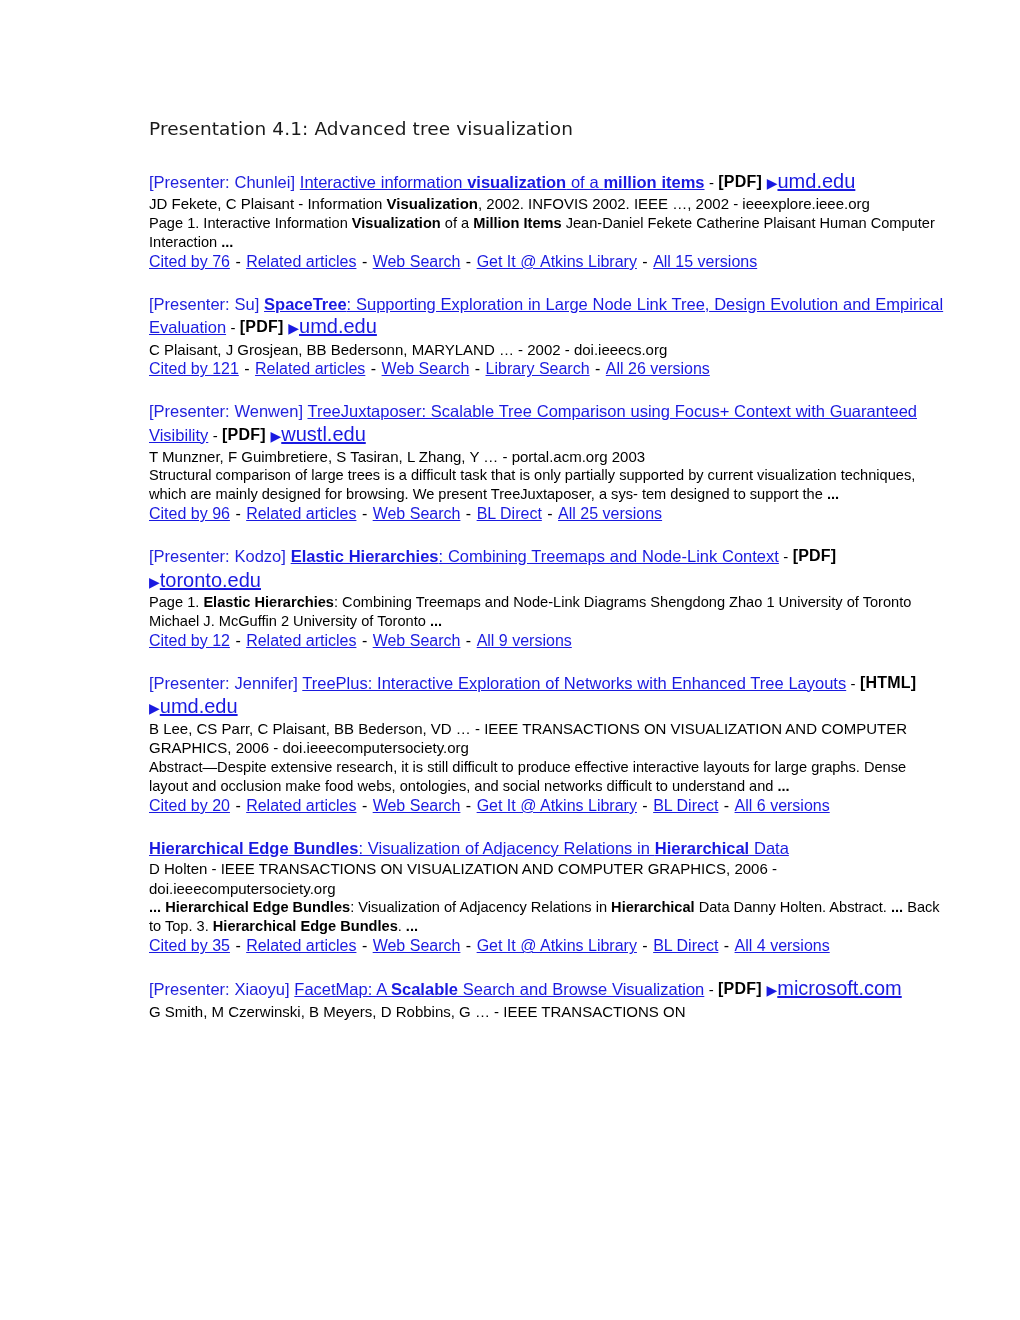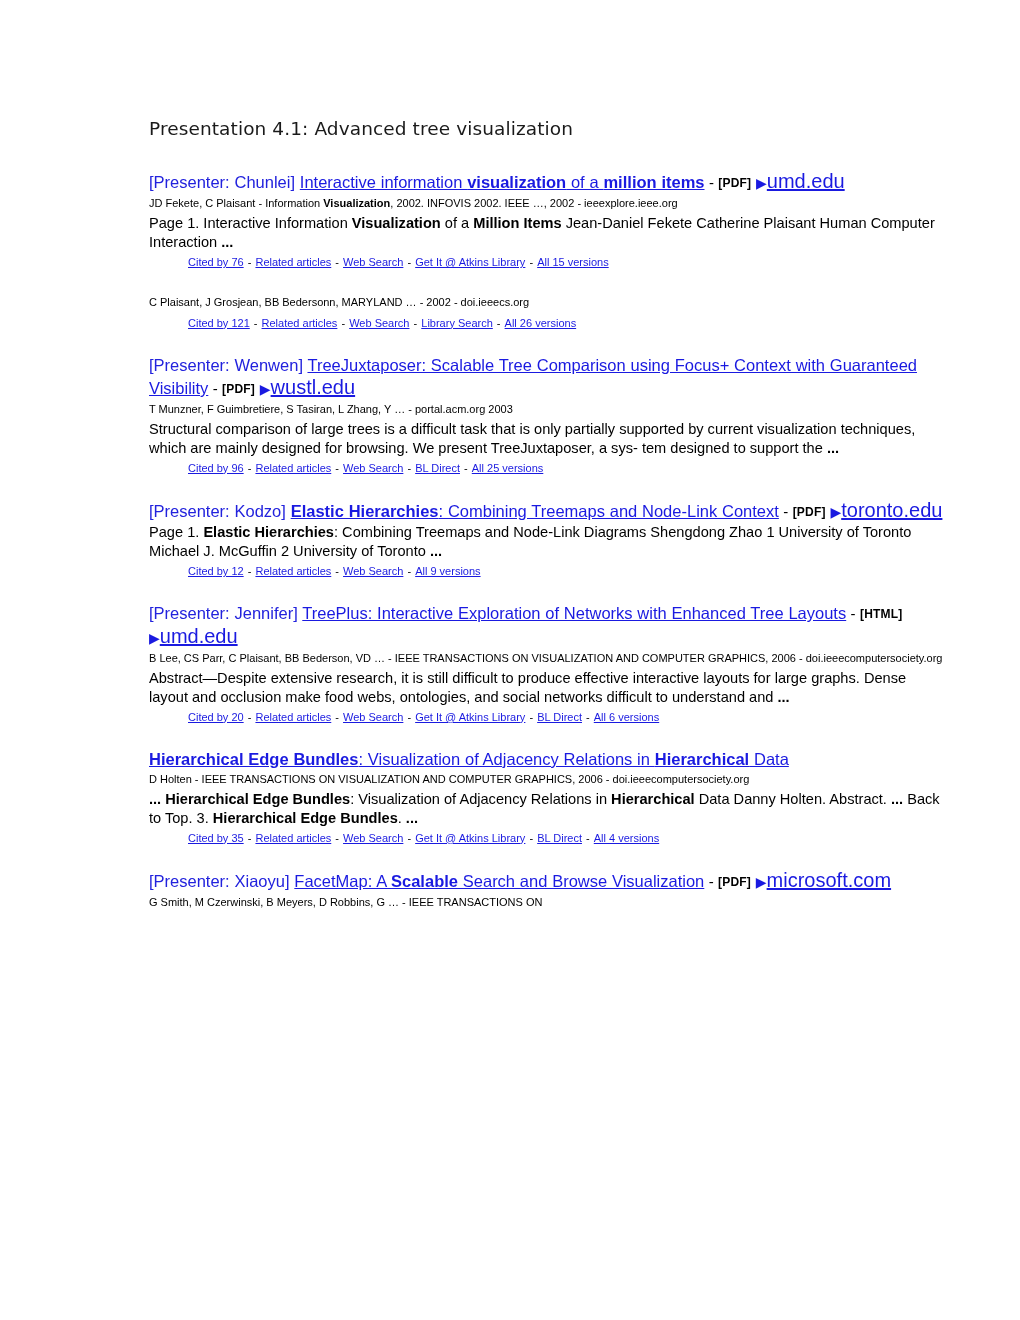--- a/index.html
+++ b/index.html
@@ -48,57 +48,56 @@
   .tlink {
     color: #1a1ae0;
   }
   .tlink b { font-weight: bold; }
   .dash {
     color: #000000;
     text-decoration: none;
     font-size: 15px;
   }
   .tag {
-    font-size: 12px;
+    font-size: 16px;
     font-weight: bold;
     color: #000000;
     letter-spacing: 0.2px;
     vertical-align: 1px;
   }
   .tri {
     color: #1a1ae0;
     font-size: 14px;
     vertical-align: 0.5px;
     letter-spacing: 0;
   }
   .domain-link {
     color: #1a1ae0;
     text-decoration: underline;
     font-size: 20px;
   }
 
   .r-meta {
-    font-size: 11px;
+    font-size: 15px;
     line-height: 19.6px;
     color: #000000;
     margin-top: 0px;
   }
   .r-snippet {
     font-size: 14.6px;
     line-height: 19px;
     color: #000000;
   }
   .r-snippet b, .r-meta b { font-weight: bold; }
 
   .r-footer {
-    font-size: 11px;
+    font-size: 16px;
     line-height: 20px;
     color: #000000;
     margin-top: 0px;
-    margin-left: 39px;
   }
   .flink {
     color: #1a1ae0;
     text-decoration: underline;
   }
   .fsep {
     color: #000000;
     text-decoration: none;
     padding: 0 1px;
   }
@@ -109,20 +108,21 @@
 <div class="page">
   <h1 class="doc-heading">Presentation 4.1: Advanced tree visualization</h1>
   <div id="results-container">
       <div class="result">
         <div class="r-title"><span class="presenter">[Presenter: Chunlei] </span><a class="tlink" href="#"><span>Interactive information </span><b>visualization</b><span> of a </span><b>million items</b></a><span class="dash"> - </span><span class="tag">[PDF]</span> <span class="tri">▶</span><a class="domain-link" href="#">umd.edu</a></div>
         <div class="r-meta"><span>JD Fekete, C Plaisant - Information </span><b>Visualization</b><span>, 2002. INFOVIS 2002. IEEE …, 2002 - ieeexplore.ieee.org</span></div>
         <div class="r-snippet"><span>Page 1. Interactive Information </span><b>Visualization</b><span> of a </span><b>Million Items</b><span> Jean-Daniel Fekete Catherine Plaisant Human Computer Interaction </span><b>...</b></div>
         <div class="r-footer"><a class="flink" href="#">Cited by 76</a><span class="fsep"> - </span><a class="flink" href="#">Related articles</a><span class="fsep"> - </span><a class="flink" href="#">Web Search</a><span class="fsep"> - </span><a class="flink" href="#">Get It @ Atkins Library</a><span class="fsep"> - </span><a class="flink" href="#">All 15 versions</a></div>
       </div>
       <div class="result">
+        <div class="r-title"><span class="presenter">[Presenter: Su] </span><a class="tlink" href="#"><b>SpaceTree</b><span>: Supporting Exploration in Large Node Link Tree, Design Evolution and Empirical Evaluation</span></a><span class="dash"> - </span><span class="tag">[PDF]</span> <span class="tri">▶</span><a class="domain-link" href="#">umd.edu</a></div>
         <div class="r-meta"><span>C Plaisant, J Grosjean, BB Bedersonn, MARYLAND … - 2002 - doi.ieeecs.org</span></div>
         <div class="r-footer"><a class="flink" href="#">Cited by 121</a><span class="fsep"> - </span><a class="flink" href="#">Related articles</a><span class="fsep"> - </span><a class="flink" href="#">Web Search</a><span class="fsep"> - </span><a class="flink" href="#">Library Search</a><span class="fsep"> - </span><a class="flink" href="#">All 26 versions</a></div>
       </div>
       <div class="result">
         <div class="r-title"><span class="presenter">[Presenter: Wenwen] </span><a class="tlink" href="#"><span>TreeJuxtaposer: Scalable Tree Comparison using Focus+ Context with Guaranteed Visibility</span></a><span class="dash"> - </span><span class="tag">[PDF]</span> <span class="tri">▶</span><a class="domain-link" href="#">wustl.edu</a></div>
         <div class="r-meta"><span>T Munzner, F Guimbretiere, S Tasiran, L Zhang, Y … - portal.acm.org 2003</span></div>
         <div class="r-snippet"><span>Structural comparison of large trees is a difficult task that is only partially supported by current visualization techniques, which are mainly designed for browsing. We present TreeJuxtaposer, a sys- tem designed to support the </span><b>...</b></div>
         <div class="r-footer"><a class="flink" href="#">Cited by 96</a><span class="fsep"> - </span><a class="flink" href="#">Related articles</a><span class="fsep"> - </span><a class="flink" href="#">Web Search</a><span class="fsep"> - </span><a class="flink" href="#">BL Direct</a><span class="fsep"> - </span><a class="flink" href="#">All 25 versions</a></div>
       </div>
       <div class="result">

